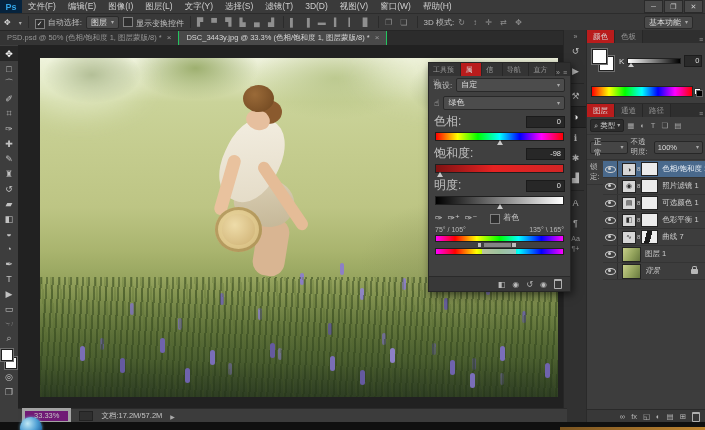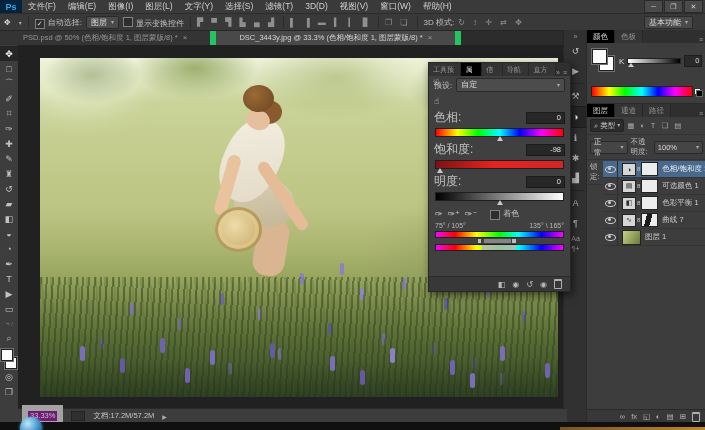--- a/index.html
+++ b/index.html
@@ -15,21 +15,21 @@
   .optionsbar{position:absolute;left:0;top:14px;width:705px;height:16px;background:#393939;border-bottom:1px solid #262626;display:flex;align-items:center;gap:4px;font-size:8px;color:#bfbfbf}
   .ob-sep{width:1px;height:12px;background:#2b2b2b;margin:0 2px}
   .ob-tool{padding:0 4px;color:#ddd}
   .chk{display:inline-block;width:8px;height:8px;border:1px solid #808080;background:#2e2e2e;margin-right:3px;position:relative;top:1px;text-align:center;line-height:7px;font-size:7px;color:#ddd}
   .dropdown{background:#4a4a4a;border:1px solid #2a2a2a;border-radius:2px;padding:0 4px;height:11px;line-height:11px;color:#ddd;display:inline-flex;align-items:center;gap:4px}
   .caret{font-size:6px;color:#aaa}
   .icon-cluster{color:#8f8f8f;letter-spacing:3px;font-size:8px}
   .ws-btn{margin-left:auto;margin-right:12px}
   
   .tabbar{position:absolute;left:0;top:31px;width:563px;height:14px;background:#2c2c2c;display:flex;align-items:flex-end}
-  .dtab{height:14px;line-height:14px;padding:0 23px;font-size:7.5px;color:#969696;background:#343434;border-right:6px solid #22c55e;display:flex;gap:5px;align-items:flex-end;white-space:nowrap}
+  .dtab{height:14px;line-height:14px;padding:0 7px;font-size:7.5px;color:#969696;background:#343434;border-right:1px solid #22c55e;display:flex;gap:5px;align-items:flex-end;white-space:nowrap}
   .dtab.active{background:#494949;color:#d6d6d6}
   .dtab .x{color:#9a9a9a;font-size:8px}
   
   .toolbar{position:absolute;left:0;top:45px;width:18px;bottom:8px;background:#3d3d3d;border-right:1px solid #2d2d2d;display:flex;flex-direction:column;align-items:center;padding-top:1px}
   .tool{width:18px;height:15px;display:flex;align-items:center;justify-content:center;color:#c2c2c2;font-size:9px}
   .tool.active{background:#262626;color:#fff}
   .swatches{position:relative;width:16px;height:20px;margin-top:3px}
   .sw{position:absolute;width:10px;height:10px;background:#fff;border:1px solid #1f1f1f;box-shadow:0 0 0 1px #6e6e6e}
   .sw.fg{left:0;top:0;z-index:2}.sw.bg2{right:0;bottom:0}
   
@@ -66,32 +66,32 @@
     310px 35px #7a6eb8,385px 25px #6f63ad}
   .grassF{left:0;bottom:0;width:100%;height:120px;
     background:
       linear-gradient(180deg,rgba(60,80,35,0) 0%,rgba(50,70,30,.45) 70%,rgba(35,50,25,.7) 100%),
       repeating-linear-gradient(94deg,rgba(28,48,14,.4) 0 2px,rgba(0,0,0,0) 2px 6px),
       repeating-linear-gradient(86deg,rgba(100,120,55,.35) 0 2px,rgba(0,0,0,0) 2px 9px)}
   .bokeh1{left:-20px;top:-15px;width:120px;height:70px;border-radius:50%;background:rgba(240,245,220,.55);filter:blur(14px)}
   .bokeh2{left:330px;top:-20px;width:150px;height:60px;border-radius:50%;background:rgba(235,240,210,.45);filter:blur(16px)}
   
   .statusbar{position:absolute;left:18px;top:408px;width:545px;height:14px;background:#3c3c3c;border-top:1px solid #2a2a2a;display:flex;align-items:center;gap:8px;padding-left:4px;font-size:7.5px;color:#c4c4c4}
-  .zoombox{background:#701a75;border:6px solid #a3a3a3;padding:0 2px;height:10px;line-height:10px}
+  .zoombox{background:#701a75;border:3px solid #a3a3a3;padding:0 9px;height:10px;line-height:10px}
   .minibox{width:12px;height:8px;background:#2f2f2f;border:1px solid #222}
   
   .iconstrip{position:absolute;left:563px;top:30px;width:23px;bottom:8px;background:#313131;border-left:1px solid #262626;display:flex;flex-direction:column;align-items:center;padding-top:1px}
   .strip-icon{width:21px;height:20px;display:flex;align-items:center;justify-content:center;color:#bdbdbd;font-size:9px}
   .strip-icon.small{height:10px;font-size:7px;color:#9a9a9a}
   .strip-icon.active{background:#262626;border:1px solid #1d1d1d;color:#fff}
   .strip-div{width:17px;height:1px;background:#262626;margin:2px 0}
   .panels{position:absolute;left:586px;top:30px;width:119px;bottom:8px;background:#3d3d3d;border-left:1px solid #2a2a2a}
   .ptabs{height:13px;background:#2f2f2f;display:flex;align-items:flex-end;font-size:7.5px}
   .ptab{padding:0 6px;height:13px;line-height:13px;color:#979797;background:#343434;border-right:1px solid #272727}
-  .ptab.active{background:#000000;color:#d8d8d8}
+  .ptab.active{background:#b91c1c;color:#d8d8d8}
   .pmenu{margin-left:auto;color:#9a9a9a;font-size:7px;padding-right:3px}
   
   .colorbody{position:relative;height:60px;border-bottom:1px solid #2a2a2a}
   .cswatches{position:absolute;left:5px;top:6px;width:22px;height:22px}
   .csw{position:absolute;width:13px;height:13px;background:#fff;border:1px solid #202020;box-shadow:0 0 0 1px #707070}
   .csw.f{left:0;top:0;z-index:2}.csw.b{right:0;bottom:0}
   .krow{position:absolute;left:32px;top:12px;display:flex;align-items:center;gap:3px}
   .klabel{color:#ddd;font-size:8px}
   .ktrack{width:52px;height:4px;background:linear-gradient(to right,#fff,#000);border:1px solid #222;position:relative}
   .kthumb{position:absolute;left:0;top:4px;width:0;height:0;border-left:3px solid transparent;border-right:3px solid transparent;border-bottom:4px solid #cfcfcf}
@@ -282,20 +282,24 @@
     </div>
     <div class="prow">
       <span class="plabel">预设:</span>
       <span class="pdrop">
           <span>自定</span>
           <span class="caret">▾</span>
         </span>
     </div>
     <div class="prow">
       <span class="hand">☝</span>
+      <span class="pdrop">
+          <span>绿色</span>
+          <span class="caret">▾</span>
+        </span>
     </div>
     <div class="sliderrow">
       <span class="plabel">色相:</span>
       <span class="pval">0</span>
     </div>
     <div class="track hue">
         <span class="thumb" style="left:48%"></span>
       </div>
     <div class="sliderrow">
       <span class="plabel">饱和度:</span>
@@ -427,20 +431,29 @@
             </span>
           <span class="athumb">◑</span>
           <span class="lnk">8</span>
           <span class="mthumb"></span>
           <span class="lname">色相/饱和度 1</span>
         </div>
         <div class="lrow">
           <span class="eyec">
               <span class="eye"></span>
             </span>
+          <span class="athumb">◉</span>
+          <span class="lnk">8</span>
+          <span class="mthumb"></span>
+          <span class="lname">照片滤镜 1</span>
+        </div>
+        <div class="lrow">
+          <span class="eyec">
+              <span class="eye"></span>
+            </span>
           <span class="athumb">▤</span>
           <span class="lnk">8</span>
           <span class="mthumb"></span>
           <span class="lname">可选颜色 1</span>
         </div>
         <div class="lrow">
           <span class="eyec">
               <span class="eye"></span>
             </span>
           <span class="athumb">◧</span>
@@ -456,20 +469,28 @@
           <span class="lnk">8</span>
           <span class="mthumb dark"></span>
           <span class="lname">曲线 7</span>
         </div>
         <div class="lrow">
           <span class="eyec">
               <span class="eye"></span>
             </span>
           <span class="ithumb"></span>
           <span class="lname">图层 1</span>
+        </div>
+        <div class="lrow">
+          <span class="eyec">
+              <span class="eye"></span>
+            </span>
+          <span class="ithumb"></span>
+          <span class="lname it">背景</span>
+          <span class="icon-lock"></span>
         </div>
       </div>
       <div class="lfooter">
         <span>∞</span>
         <span>fx</span>
         <span>◱</span>
         <span>◐</span>
         <span>▤</span>
         <span>⊞</span>
         <span class="icon-trash"></span>

